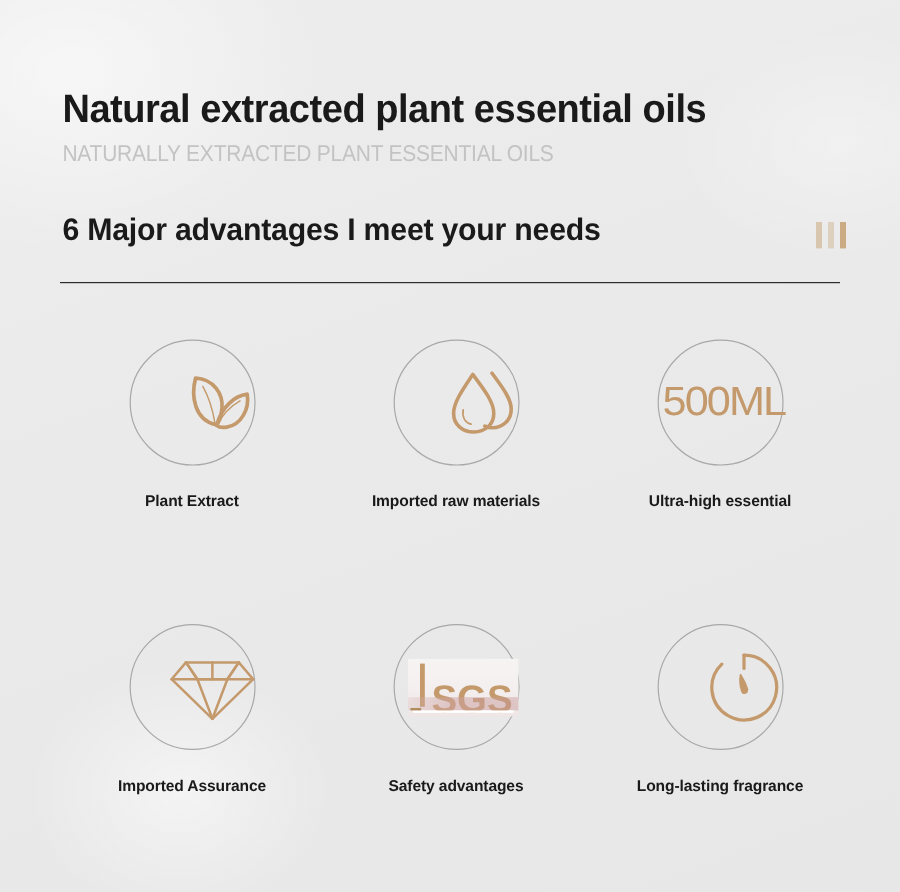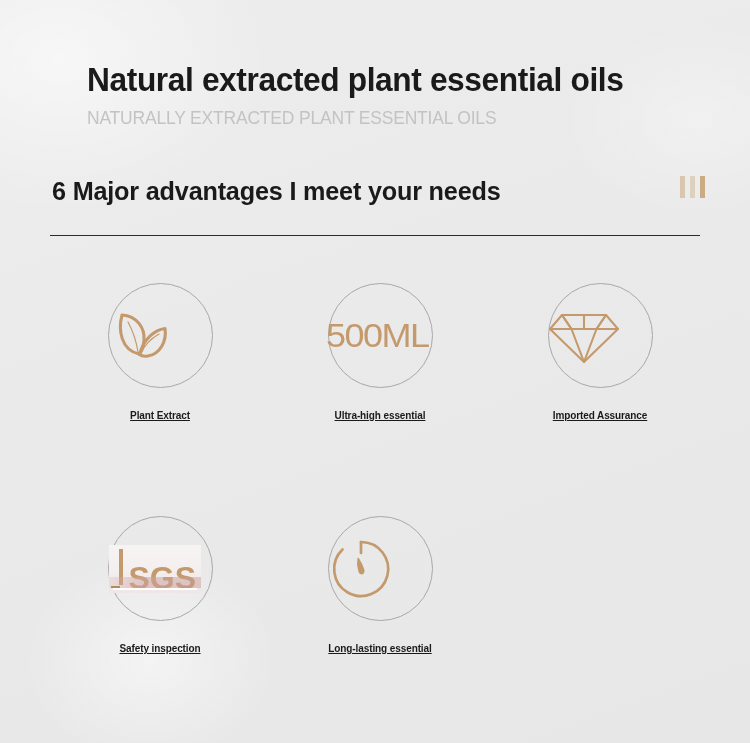--- a/index.html
+++ b/index.html
@@ -22,23 +22,22 @@
       radial-gradient(ellipse 300px 220px at 60px 60px, rgba(255,255,255,0.55), rgba(255,255,255,0) 70%),
       radial-gradient(ellipse 180px 150px at 150px 660px, rgba(255,255,255,0.50), rgba(255,255,255,0) 70%),
       radial-gradient(ellipse 200px 140px at 700px 120px, rgba(255,255,255,0.30), rgba(255,255,255,0) 70%),
       linear-gradient(160deg, #ededed 0%, #eaeaea 45%, #e7e7e7 100%);
   }
 
   
   .hdr {
     position: absolute;
     left: 52px;
-    top: 61px;
+    top: 72px;
     width: 660px;
-    margin-left: 35px;
   }
   .title {
     font-size: 33px;
     font-weight: 700;
     color: #1a1a1a;
     letter-spacing: -0.4px;
     line-height: 1.18;
     transform: scaleX(0.96);
     transform-origin: left center;
     white-space: nowrap;
@@ -53,21 +52,21 @@
     transform-origin: left center;
     white-space: nowrap;
   }
 
   .sub-head-row {
     position: absolute;
     left: 52px;
     top: 176px;
     width: 655px;
     display: flex;
-    align-items: flex-start;
+    align-items: flex-end;
     justify-content: space-between;
   }
   .sub-head {
     font-size: 26px;
     font-weight: 700;
     color: #1a1a1a;
     letter-spacing: -0.2px;
     transform: scaleX(0.97);
     transform-origin: left center;
     white-space: nowrap;
@@ -112,33 +111,32 @@
     flex-direction: column;
     align-items: center;
   }
   .circle {
     width: 105px;
     height: 105px;
     border-radius: 50%;
     border: 1.4px solid #a8a8a8;
     display: flex;
     align-items: center;
-    justify-content: flex-start;
+    justify-content: flex-end;
     position: relative;
     box-sizing: border-box;
   }
   .circle svg { display: block; overflow: visible; }
   .cap {
     margin-top: 22px;
-    font-size: 10px;
+    font-size: 13px;
     font-weight: 700;
     color: #1a1a1a;
     letter-spacing: -0.1px;
     white-space: nowrap;
-    text-decoration: underline;
   }
 
   
   .ml-text {
     font-size: 34px;
     font-weight: 400;
     color: #c49a6c;
     letter-spacing: -1.5px;
     white-space: nowrap;
     transform: scaleX(1.06);
@@ -227,20 +225,32 @@
             <path d="M30 48 C12 44 9 24 13 9 C28 10 36 22 35 34 C34.4 41 32.6 46 30 48 Z"></path>
             <path d="M30.5 48.5 C35 32 46 24 56 22.5 C58 35 51 48 39 50 C35 50.6 32 49.8 30.5 48.5 Z"></path>
             <path d="M19 16 C23.5 24 27 34 29 46" stroke-width="1.2"></path>
             <path d="M50 28 C42 32.5 35 40 31 48.5" stroke-width="1.2"></path>
           </svg>
         </span>
       </div>
       <div class="cap">Plant Extract</div>
     </div>
 
+    <div class="cell">
+      <div class="circle">
+        <span>
+          <svg width="60" height="62" viewBox="0 0 60 62" fill="none" stroke="#c49a6c" stroke-width="3.0" stroke-linecap="round" stroke-linejoin="round">
+            <path d="M38 6 C46 17 54 27 54 36 C54 45 47 51.5 38.5 51.5 C36 51.5 33.8 51 32 50.1"></path>
+            <path d="M22 7 C31 19 39.5 30 39.5 39.5 C39.5 48.6 32.3 55 22.8 55 C13.3 55 6 48.6 6 39.5 C6 30 14 19 22 7 Z"></path>
+            <path d="M14 36.5 C13 42.5 15.5 47 20.5 48.5" stroke-width="1.5"></path>
+          </svg>
+        </span>
+      </div>
+      <div class="cap">Imported raw materials</div>
+    </div>
 
     <div class="cell">
       <div class="circle">
         <span class="ml-text">500ML</span>
       </div>
       <div class="cap">Ultra-high essential</div>
     </div>
 
     <div class="cell">
       <div class="circle">
@@ -262,30 +272,30 @@
     <div class="cell">
       <div class="circle">
         <div class="sgs">
           <span class="sgs-bar"></span>
           <span class="sgs-word">SGS</span>
           <span class="sgs-band"></span>
           <span class="sgs-underline"></span>
           <span class="sgs-tick"></span>
         </div>
       </div>
-      <div class="cap">Safety inspection</div>
+      <div class="cap">Safety advantages</div>
     </div>
 
     <div class="cell">
       <div class="circle">
         <span>
           <svg width="64" height="64" viewBox="0 0 64 64" fill="none" stroke="#c49a6c" stroke-width="2.7" stroke-linecap="round" stroke-linejoin="round">
             <path d="M32 5 A27 27 0 1 1 13.5 12.5"></path>
             <path d="M32 5 V16"></path>
             <path d="M30.2 34.5 C29 31 28.4 26 29.2 21.5 C31.6 25.4 33.6 29.6 34.6 32.7 C35.3 34.9 34 36.6 32.4 36.6 C31.4 36.6 30.6 35.8 30.2 34.5 Z" fill="#c49a6c" stroke-width="1.6"></path>
           </svg>
         </span>
       </div>
-      <div class="cap">Long-lasting essential</div>
+      <div class="cap">Long-lasting fragrance</div>
     </div>
 
   </div>
 </div>
 
 </body></html>

